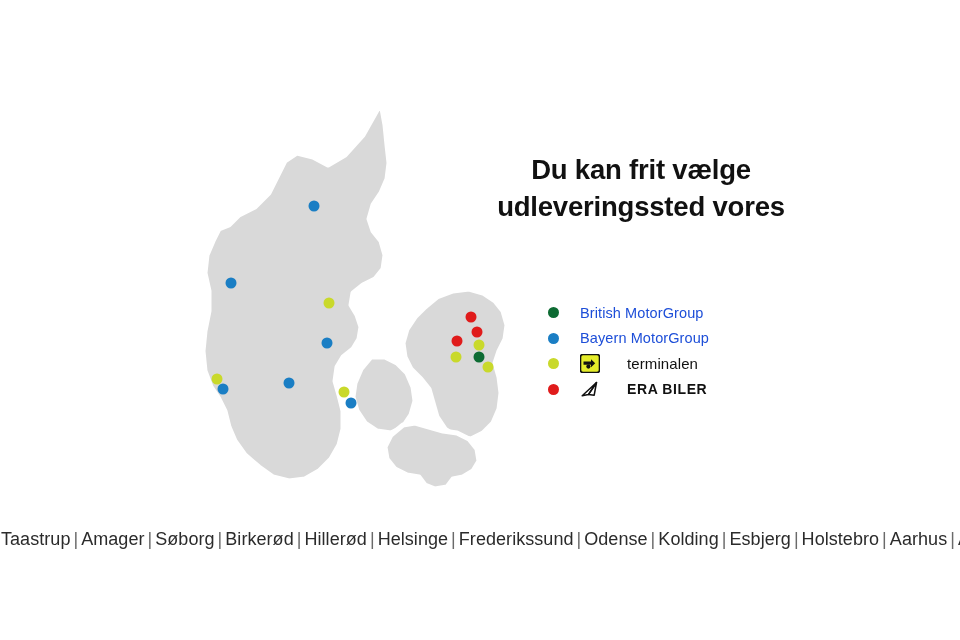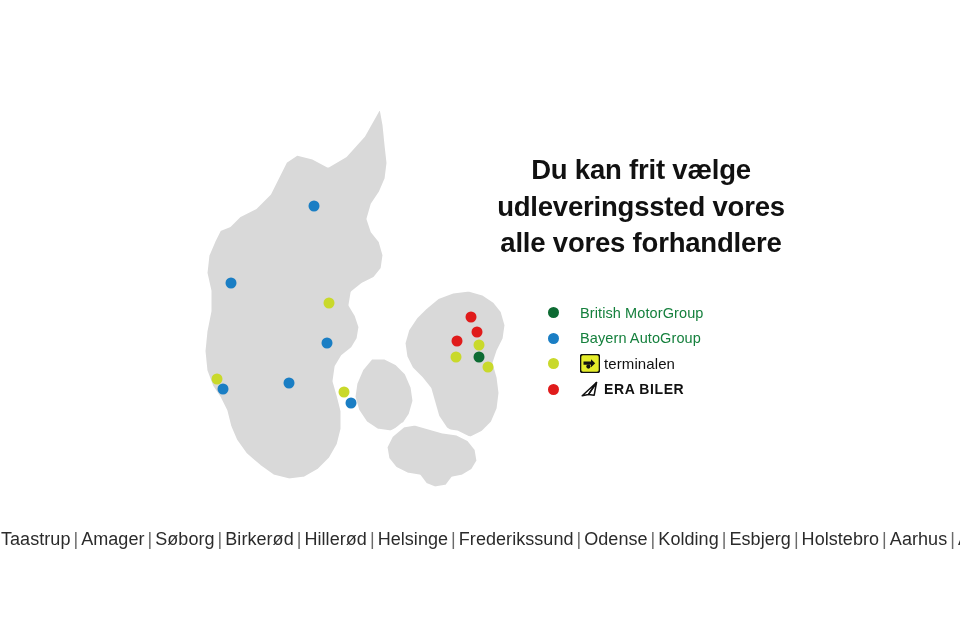--- a/index.html
+++ b/index.html
@@ -70,28 +70,29 @@
   }
   .legend-dot {
     width: 11px;
     height: 11px;
     border-radius: 50%;
     flex: 0 0 auto;
   }
   .legend-label {
     margin-left: 21px;
     font-size: 14.5px;
-    color: #15803d;
+    color: #1d4ed8;
     white-space: nowrap;
     letter-spacing: 0.1px;
   }
   .legend-brand {
     margin-left: 21px;
     display: flex;
     align-items: center;
+    gap: 23px;
   }
   .brand-text {
     font-size: 15px;
     color: #111111;
     letter-spacing: 0.1px;
     white-space: nowrap;
   }
   .brand-text.era {
     font-weight: bold;
     font-size: 14px;
@@ -175,33 +176,32 @@
         <div class="marker" title="terminalen" style="left: 294px; top: 250px; background: rgb(201, 217, 43);"></div>
         <div class="marker" title="terminalen" style="left: 271px; top: 262px; background: rgb(201, 217, 43);"></div>
         <div class="marker" title="British MotorGroup" style="left: 294px; top: 262px; background: rgb(13, 107, 51);"></div>
         <div class="marker" title="terminalen" style="left: 303px; top: 272px; background: rgb(201, 217, 43);"></div>
       </div>
   </div>
 
   <div id="headline">
     <span class="hl-line">Du kan frit vælge</span>
     <span class="hl-line">udleveringssted vores</span>
-    <span class="hl-line">alle vores forhandlere</span>
   </div>
 
   <div id="legend">
 
     <div class="legend-row">
       <span class="legend-dot" style="background:#0d6b33"></span>
       <span class="legend-label">British MotorGroup</span>
     </div>
 
     <div class="legend-row">
       <span class="legend-dot" style="background:#1a7ec4"></span>
-      <span class="legend-label">Bayern AutoGroup</span>
+      <span class="legend-label">Bayern MotorGroup</span>
     </div>
 
     <div class="legend-row">
       <span class="legend-dot" style="background:#c9d92b"></span>
       <span class="legend-brand">
         <svg class="logo-terminalen" viewBox="0 0 20 19">
           <rect x="0.5" y="0.5" width="19" height="18" rx="2.5" ry="2.5" fill="#e4ec2a" stroke="#111111" stroke-width="1.6"></rect>
           <path d="M3.5,7.5 L11,7.5 L11,5.2 L15.2,9.2 L11,13.2 L11,10.8 L3.5,10.8 Z" fill="#111111"></path>
           <circle cx="8.4" cy="12.6" r="2.1" fill="#111111"></circle>
         </svg>

